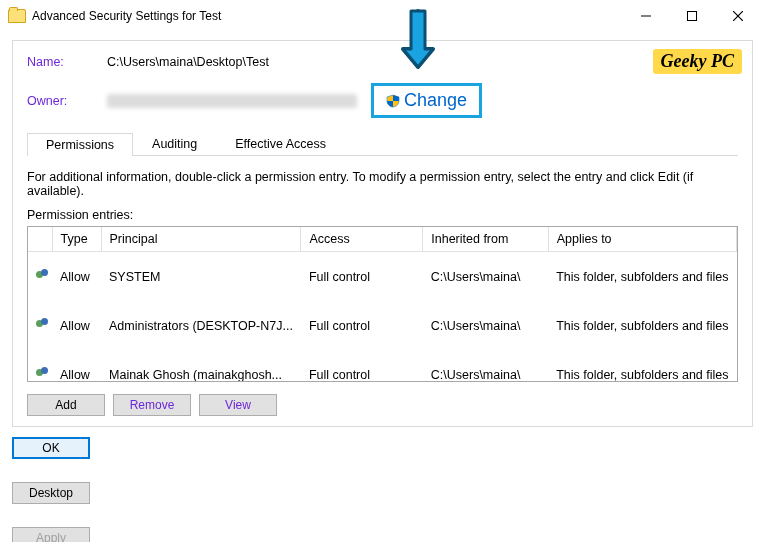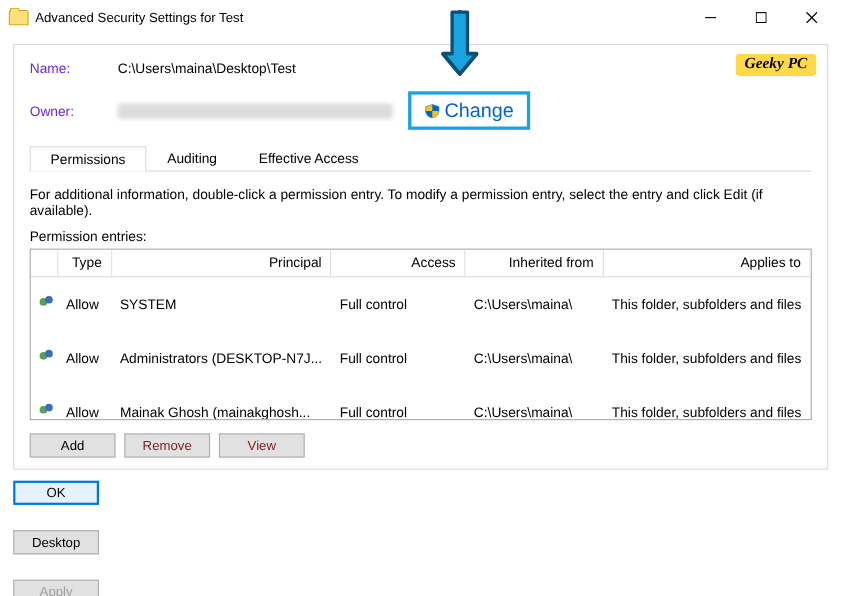--- a/index.html
+++ b/index.html
@@ -11,38 +11,38 @@
   .win-controls { margin-left:auto; display:flex; }
   .win-btn { width:46px; height:30px; display:flex; align-items:center; justify-content:center; font-size:12px; cursor:pointer; }
   .content { padding: 8px 12px 0 12px; }
   .panel { border:1px solid #d9d9d9; padding:14px 14px 10px 14px; position:relative; }
   .row { display:flex; align-items:center; margin-bottom:14px; font-size:12.5px; }
   .row .label { width:80px; color:#6d28d9; }
   .owner-blur { display:inline-block; width:250px; height:14px; background:#dcdcdc; filter:blur(2px); border-radius:2px; }
   .change-box { border:3px solid #19a3e0; padding:4px 12px; display:flex; align-items:center; margin-left:14px; }
   .shield { display:inline-block; width:14px; height:14px; margin-right:4px; }
   .change-link { color:#0066cc; font-size:18px; }
-  .geeky { position:absolute; top:8px; right:10px; font-family:cursive; font-weight:bold; font-style:italic; background:#ffd94a; padding:2px 8px; border-radius:3px; font-size:14px;margin-left:43px; }
+  .geeky { position:absolute; top:8px; right:10px; font-family:cursive; font-weight:bold; font-style:italic; background:#ffd94a; padding:2px 8px; border-radius:3px; font-size:18px;margin-left:43px; }
   .arrow { position:absolute; top:-36px; left:384px; }
   .tabs { display:flex; border-bottom:1px solid #d9d9d9; margin-top:6px; }
   .tab { padding:4px 18px; font-size:12.5px; border:1px solid transparent; border-bottom:none; cursor:pointer; }
   .tab.active { border-color:#d9d9d9; background:#fff; position:relative; top:1px; }
   .info-text { font-size:12.5px; margin:14px 0 10px 0; }
   .entries-label { font-size:12.5px; margin-bottom:4px; }
   .grid { border:1px solid #a8a8a8; height:156px; overflow:hidden; }
   .grid table { width:100%; border-collapse:collapse; font-size:12.5px; }
-  .grid th { text-align:right; font-weight:normal; padding:5px 8px; border-right:1px solid #e0e0e0; border-bottom:1px solid #e0e0e0; background:#fff; }
+  .grid th { text-align:left; font-weight:normal; padding:5px 8px; border-right:1px solid #e0e0e0; border-bottom:1px solid #e0e0e0; background:#fff; }
   .grid td { padding:17px 8px; white-space:nowrap; }
   .grid td.icon-cell { width:18px; padding-right:0; }
   .users-icon { display:inline-block; width:16px; height:12px; position:relative; }
   .users-icon::before { content:""; position:absolute; left:0; top:2px; width:7px; height:7px; background:#5a9e5a; border-radius:50%; }
   .users-icon::after { content:""; position:absolute; left:5px; top:0; width:7px; height:7px; background:#3a6fb7; border-radius:50%; }
   .btn-row { display:flex; gap:8px; margin-top:12px; }
   .btn { min-width:78px; height:22px; font-size:12px; border:1px solid #adadad; background:#e1e1e1; cursor:pointer; padding:0 10px; }
-  .btn:disabled { color:#7f1d1d; background:#e1e1e1; cursor:default; }
+  .btn:disabled { color:#6d28d9; background:#e1e1e1; cursor:default; }
   .disable-btn { margin-top:10px; width:140px; }
   .chk-row { display:flex; align-items:center; margin-top:10px; font-size:12.5px; }
   .chk-row input { margin:0 6px 0 0; }
   .footer { display:flex; justify-content:center; gap:23px; padding:10px 16px 0 0;flex-direction:column; }
   .fbtn { width:78px; height:22px; font-size:12px; border:1px solid #adadad; background:#e1e1e1; cursor:pointer; }
   .fbtn.primary { border:2px solid #0078d7; background:#e5f1fb; }
   .fbtn:disabled { color:#a0a0a0; }
   .col-type{width:52px}.col-principal{width:176px}.col-access{width:164px}.col-inherit{width:144px}
 </style>
 </head>

